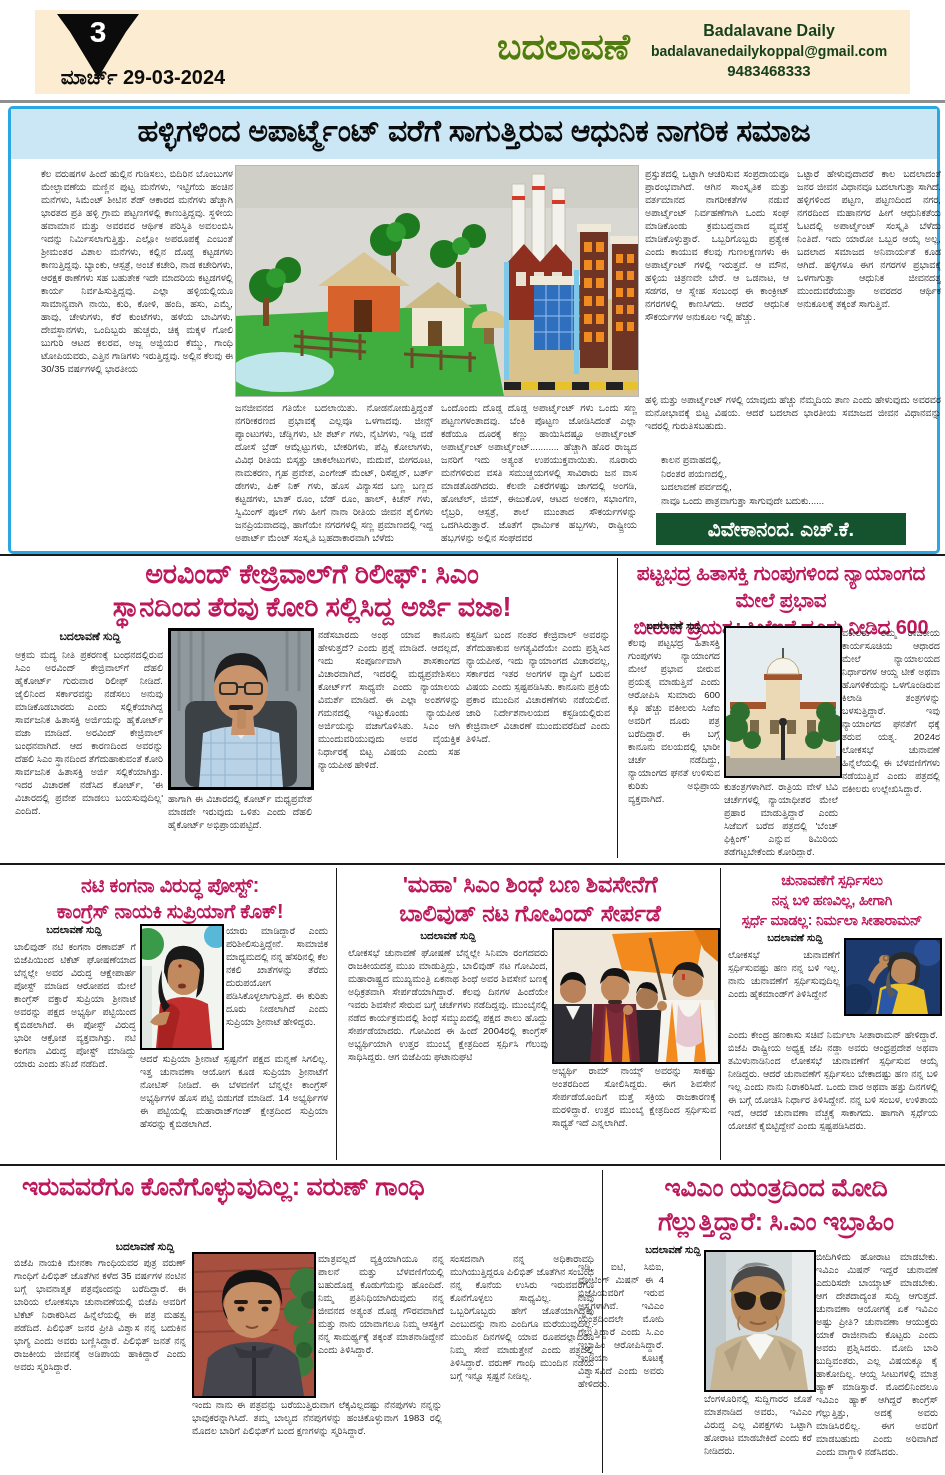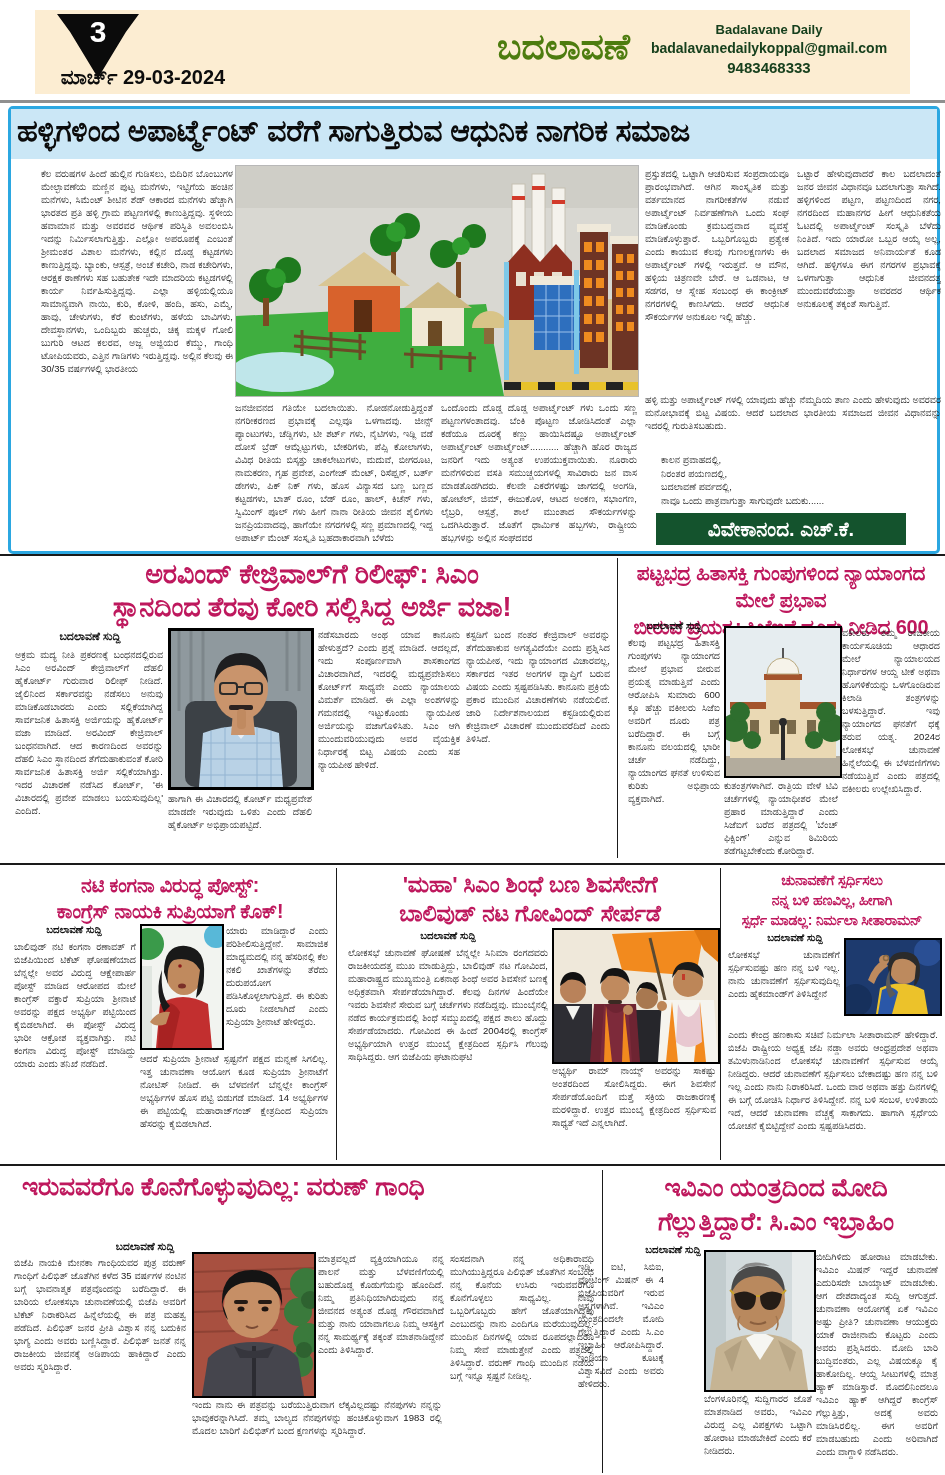--- a/index.html
+++ b/index.html
@@ -21,29 +21,29 @@
   .tri{position:absolute;left:22px;top:4px;width:82px;height:64px;background:#0b0b0b;
        clip-path:polygon(0 0,100% 0,84% 28%,50% 100%,16% 28%);}
   .tri-num{position:absolute;left:0;top:1px;width:100%;text-align:center;color:#fff;
            font-size:30px;font-weight:bold;}
   .mast-date{position:absolute;left:8px;top:56px;width:200px;font-size:20px;font-weight:bold;
              color:#0d0d0d;text-align:center;}
   .mast-title{position:absolute;left:295px;top:16px;width:300px;text-align:right;
               font-size:36px;font-weight:bold;color:#4d7c0f;}
   .mast-contact{position:absolute;left:600px;top:12px;width:268px;text-align:center;
                 color:#17401d;font-weight:bold;}
-  .mast-contact .l1{font-size:13px;}
+  .mast-contact .l1{font-size:16px;}
   .mast-contact .l2{font-size:14px;margin-top:3px;}
   .mast-contact .l3{font-size:15px;margin-top:3px;}
   .gray-rule{position:absolute;left:0;top:100px;width:945px;border-top:3px solid #8f8f8f;}
   
   .lead{position:absolute;left:8px;top:106px;width:926px;height:442px;
         border:3px solid #2ba7e1;border-radius:5px;background:#fff;}
   .lead-band{position:absolute;left:0;top:0;width:100%;height:50px;background:#cbe7f6;}
-  .lead-headline{position:absolute;left:6px;top:5px;width:100%;
+  .lead-headline{position:absolute;left:0;top:5px;width:100%;text-align:center;
                  font-size:30px;font-weight:bold;color:#0b0b0b;letter-spacing:-0.3px;}
   .signature{position:absolute;left:645px;top:404px;width:250px;height:32px;background:#14532d;
              color:#ffffff;font-weight:bold;font-size:20px;text-align:center;line-height:32px;}
   .closing-line{font-size:9.5px;line-height:13.5px;color:#1b1b1b;}
 </style>
 </head>
 <body>
 
 <div class="page">
 
@@ -284,21 +284,21 @@
             <circle cx="14" cy="84" r="10"></circle>
           <circle cx="106" cy="100" r="14"></circle>
             <circle cx="100" cy="84" r="10"></circle>
           <circle cx="88" cy="112" r="9"></circle>
             <circle cx="26" cy="112" r="9"></circle>
         </g>
         <rect x="55" y="96" width="4" height="36" fill="#2a2a2a"></rect>
         <circle cx="57" cy="94" r="4" fill="#2a2a2a"></circle>
       </svg>
     </div>
-    <div class="col" style="left:724px;top:780px;width:114px;height:78px;font-family:Liberation Serif, serif;">ಕುತಂತ್ರಗಳಾಗಿವೆ. ರಾತ್ರಿಯ ವೇಳೆ ಟಿವಿ ಚರ್ಚೆಗಳಲ್ಲಿ ನ್ಯಾಯಾಧೀಶರ ಮೇಲೆ ಪ್ರಹಾರ ಮಾಡುತ್ತಿದ್ದಾರೆ ಎಂದು ಸಿಜೆಐಗೆ ಬರೆದ ಪತ್ರದಲ್ಲಿ 'ಬೆಂಚ್ ಫಿಕ್ಸಿಂಗ್' ಎನ್ನುವ ಠಿಮಿರಿಯ ತಡೆಗಟ್ಟಬೇಕೆಂದು ಕೋರಿದ್ದಾರೆ.</div>
+    <div class="col" style="left:724px;top:780px;width:114px;height:78px;">ಕುತಂತ್ರಗಳಾಗಿವೆ. ರಾತ್ರಿಯ ವೇಳೆ ಟಿವಿ ಚರ್ಚೆಗಳಲ್ಲಿ ನ್ಯಾಯಾಧೀಶರ ಮೇಲೆ ಪ್ರಹಾರ ಮಾಡುತ್ತಿದ್ದಾರೆ ಎಂದು ಸಿಜೆಐಗೆ ಬರೆದ ಪತ್ರದಲ್ಲಿ 'ಬೆಂಚ್ ಫಿಕ್ಸಿಂಗ್' ಎನ್ನುವ ಠಿಮಿರಿಯ ತಡೆಗಟ್ಟಬೇಕೆಂದು ಕೋರಿದ್ದಾರೆ.</div>
     <div class="col" style="left:842px;top:626px;width:98px;height:232px;">ವಕೀಲರು ತಮ್ಮ ರಾಜಕೀಯ ಕಾರ್ಯಸೂಚಿಯ ಆಧಾರದ ಮೇಲೆ ನ್ಯಾಯಾಲಯದ ನಿರ್ಧಾರಗಳ ಆಯ್ದ ಟೀಕೆ ಅಥವಾ ಹೊಗಳಿಕೆಯನ್ನು ಒಳಗೊಂಡಿರುವ ಕಿಲಾಡಿ ತಂತ್ರಗಳನ್ನು ಬಳಸುತ್ತಿದ್ದಾರೆ. ಇವು ನ್ಯಾಯಾಂಗದ ಘನತೆಗೆ ಧಕ್ಕೆ ತರುವ ಯತ್ನ. 2024ರ ಲೋಕಸಭೆ ಚುನಾವಣೆ ಹಿನ್ನೆಲೆಯಲ್ಲಿ ಈ ಬೆಳವಣಿಗೆಗಳು ನಡೆಯುತ್ತಿವೆ ಎಂದು ಪತ್ರದಲ್ಲಿ ವಕೀಲರು ಉಲ್ಲೇಖಿಸಿದ್ದಾರೆ.</div>
   </div>
 
   <div>
     <div class="headline" style="left:10px;top:872px;width:320px;font-size:19.5px;line-height:26px;">
       <span class="hl-line">ನಟಿ ಕಂಗನಾ ವಿರುದ್ಧ ಪೋಸ್ಟ್:</span>
       <span class="hl-line">ಕಾಂಗ್ರೆಸ್ ನಾಯಕಿ ಸುಪ್ರಿಯಾಗೆ ಕೊಕ್!</span>
     </div>
     <div class="byline" style="left:14px;top:924px;width:120px;font-size:10px;">ಬದಲಾವಣೆ ಸುದ್ದಿ</div>
     <div class="col" style="left:14px;top:940px;width:122px;height:218px;">ಬಾಲಿವುಡ್ ನಟಿ ಕಂಗನಾ ರಣಾವತ್ ಗೆ ಬಿಜೆಪಿಯಿಂದ ಟಿಕೆಟ್ ಘೋಷಣೆಯಾದ ಬೆನ್ನಲ್ಲೇ ಅವರ ವಿರುದ್ಧ ಆಕ್ಷೇಪಾರ್ಹ ಪೋಸ್ಟ್ ಮಾಡಿದ ಆರೋಪದ ಮೇಲೆ ಕಾಂಗ್ರೆಸ್ ವಕ್ತಾರೆ ಸುಪ್ರಿಯಾ ಶ್ರೀನಾಟೆ ಅವರನ್ನು ಪಕ್ಷದ ಅಭ್ಯರ್ಥಿ ಪಟ್ಟಿಯಿಂದ ಕೈಬಿಡಲಾಗಿದೆ. ಈ ಪೋಸ್ಟ್ ವಿರುದ್ಧ ಭಾರೀ ಆಕ್ರೋಶ ವ್ಯಕ್ತವಾಗಿತ್ತು. ನಟಿ ಕಂಗನಾ ವಿರುದ್ಧ ಪೋಸ್ಟ್ ಮಾಡಿದ್ದು ಯಾರು ಎಂದು ತನಿಖೆ ನಡೆದಿದೆ.</div>

